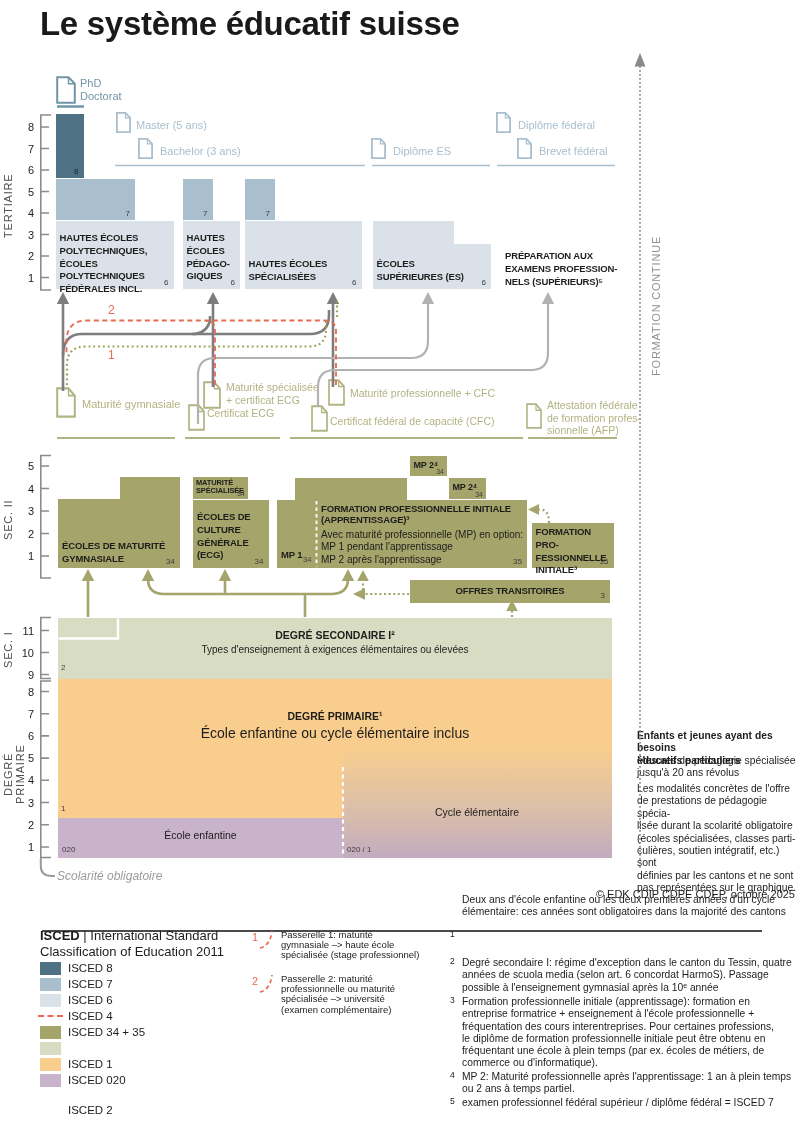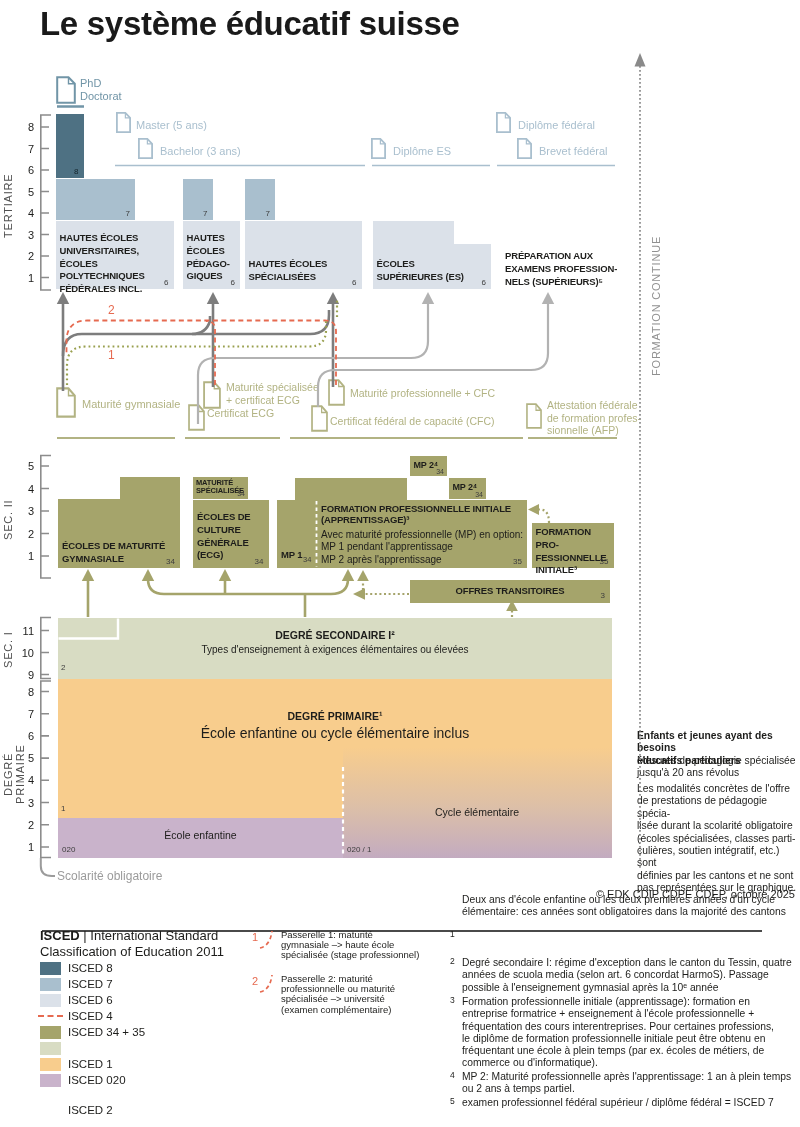--- a/index.html
+++ b/index.html
@@ -119,21 +119,21 @@
 
   <div class="box" style="left:55.5px;top:114px;width:28px;height:63.5px;background:#4e7183;">
     <span class="corner" style="color:#14242c;">8</span>
     </div>
   <div class="box" style="left:55.5px;top:179px;width:79.5px;height:41px;background:#a9bfce;">
     <span class="corner">7</span>
     </div>
   <div class="box" style="left:55.5px;top:221px;width:118px;height:67.5px;background:#dbe1e9;">
     <div class="blabel" style="position:absolute;left:4px;top:11px;">
       <div>HAUTES ÉCOLES</div>
-        <div>UNIVERSITAIRES,</div>
+        <div>POLYTECHNIQUES,</div>
       <div>ÉCOLES POLYTECHNIQUES</div>
         <div>FÉDÉRALES INCL.</div>
     </div>
     <span class="corner">6</span>
     </div>
 
   <div class="box" style="left:182.5px;top:179px;width:30px;height:41px;background:#a9bfce;">
     <span class="corner">7</span>
     </div>
   <div class="box" style="left:182.5px;top:221px;width:57.5px;height:67.5px;background:#dbe1e9;">
@@ -305,21 +305,21 @@
   <div class="box" style="left:342.5px;top:678.5px;width:269.5px;height:179px;background:linear-gradient(180deg,#f8cd8d 0%,#f8cd8d 38%,#dcbfa8 72%,#c3abc0 100%);"></div>
   <div class="box" style="left:58px;top:818px;width:284.5px;height:40px;background:#c9b3cb;"></div>
   <div class="abs ctr" style="left:58px;top:710px;width:554px;font-size:10.5px;font-weight:bold;">DEGRÉ PRIMAIRE¹</div>
   <div class="abs ctr" style="left:58px;top:725px;width:554px;font-size:14px;">École enfantine ou cycle élémentaire inclus</div>
   <div class="abs" style="left:61px;top:804px;font-size:8px;color:#3d3d3d;">1</div>
   <div class="abs ctr" style="left:58px;top:829px;width:285px;font-size:10.5px;">École enfantine</div>
   <div class="abs ctr" style="left:342px;top:806px;width:270px;font-size:10.5px;">Cycle élémentaire</div>
   <div class="abs" style="left:62px;top:845px;font-size:8px;color:#3d3d3d;">020</div>
   <div class="abs" style="left:347px;top:845px;font-size:8px;color:#3d3d3d;">020 / 1</div>
 
-  <div class="abs" style="left:57px;top:869px;font-size:12px;color:#9b9b9b;">Scolarité obligatoire</div>
+  <div class="abs" style="left:57px;top:869px;font-size:12px;color:#9b9b9b;font-style:italic;">Scolarité obligatoire</div>
 
   <div class="abs note" style="left:637px;top:730px;width:160px;font-weight:bold;">
     <div>Enfants et jeunes ayant des besoins</div>
       <div>éducatifs particuliers</div>
   </div>
   <div class="abs note" style="left:637px;top:755px;width:160px;">
     <div>Mesures de pédagogie spécialisée</div>
       <div>jusqu'à 20 ans révolus</div>
   </div>
   <div class="abs note" style="left:637px;top:783px;width:162px;">

